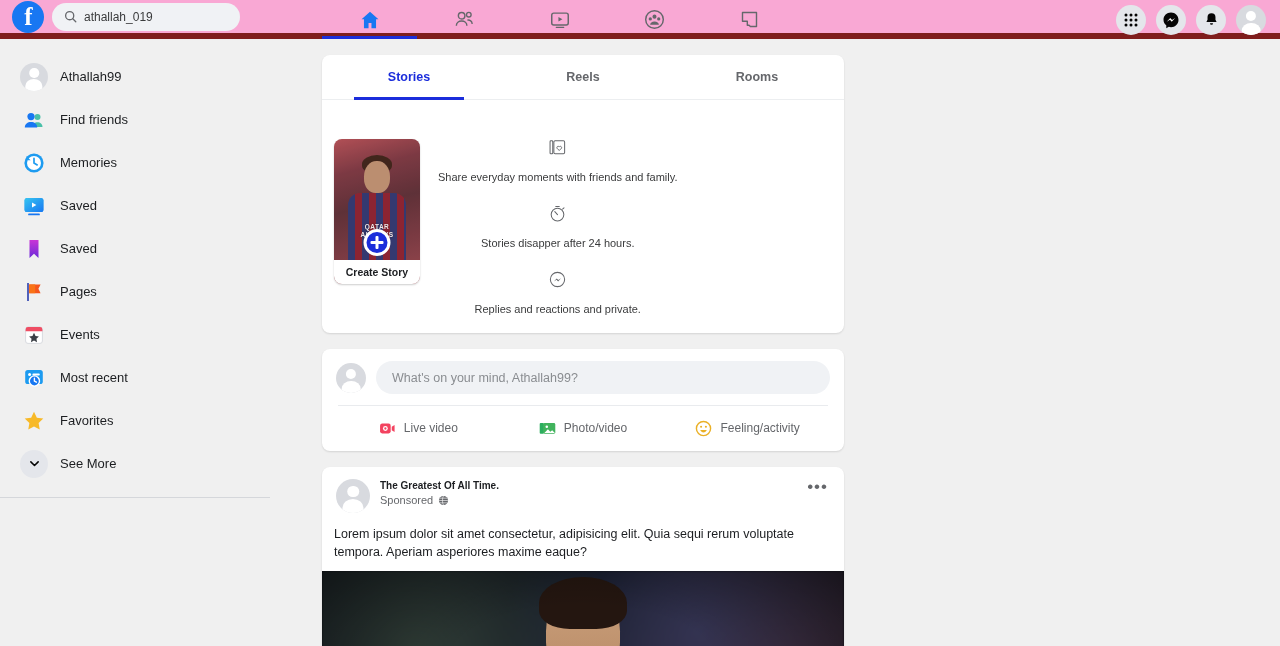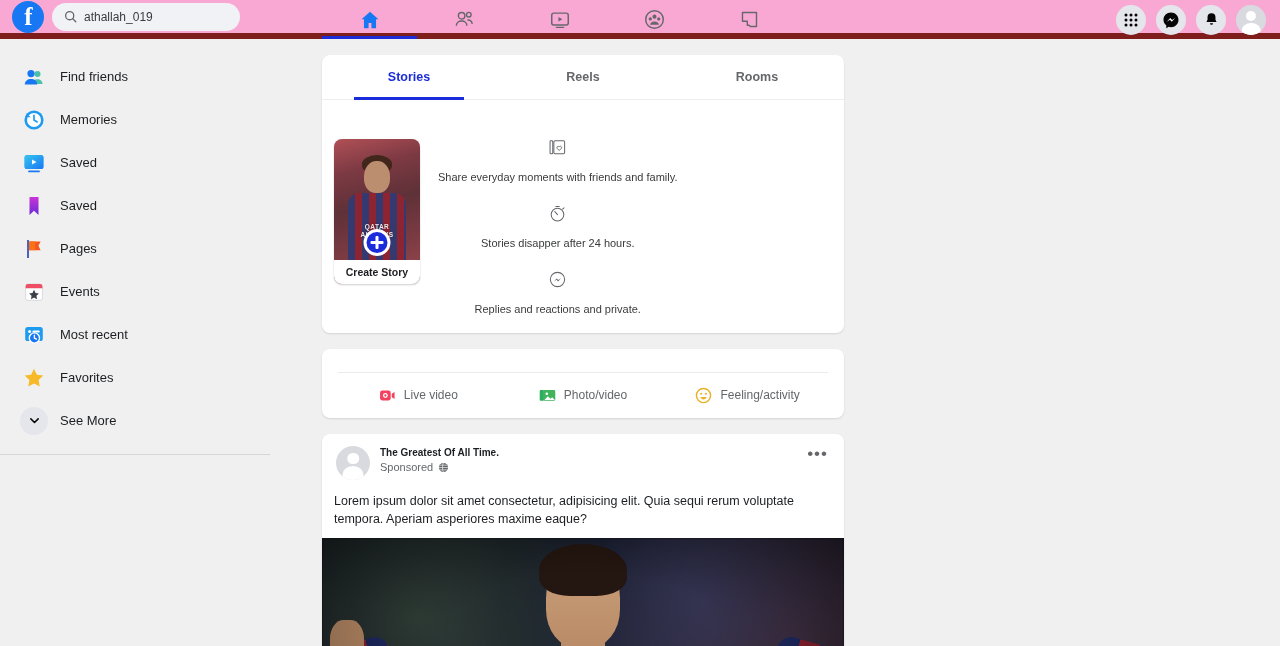--- a/index.html
+++ b/index.html
@@ -364,20 +364,24 @@
         <path d="M12 3a5.6 5.6 0 0 0-5.6 5.6v3.6L4.8 15.6h14.4l-1.6-3.4V8.6A5.6 5.6 0 0 0 12 3z" fill="#050505"></path>
         <path d="M9.8 17.2a2.2 2.2 0 0 0 4.4 0z" fill="#050505"></path>
       </svg>
     </div>
     <div class="avatar-btn av-person"></div>
   </div>
 </div>
 
 <div class="sidebar">
 
+  <div class="side-item">
+    <div class="side-icon av-person"></div>
+    <span class="side-label">Athallah99</span>
+  </div>
 
   <div class="side-item">
     <div class="side-icon">
       <svg width="24" height="24" viewBox="0 0 24 24">
         <circle cx="15.5" cy="9" r="3" fill="#49c0a8"></circle>
         <path d="M10.5 19c0-3 2.3-4.7 5-4.7s5 1.7 5 4.7z" fill="#49c0a8"></path>
         <circle cx="9" cy="8.6" r="3.6" fill="#1877f2"></circle>
         <path d="M2.8 19.4c0-3.4 2.8-5.4 6.2-5.4s6.2 2 6.2 5.4z" fill="#1877f2"></path>
       </svg>
     </div>
@@ -539,20 +543,24 @@
             <path d="M7.4 14.4 11 10.6l2 2 3.4-2.2-3.6 4-2-2z" fill="#65676b"></path>
           </svg>
           <span class="feat-text">Replies and reactions and private.</span>
         </div>
       </div>
     </div>
   </div>
 
   <div class="card">
     <div class="composer">
+      <div class="comp-top">
+        <div class="av-person" style="width:30px;height:30px;"></div>
+        <input class="comp-input" placeholder="What's on your mind, Athallah99?" style="">
+      </div>
       <div class="comp-divider"></div>
       <div class="comp-actions">
         <div class="comp-action">
           <svg width="17" height="15" viewBox="0 0 24 20">
             <rect x="1.5" y="3" width="15" height="14" rx="3" fill="#f3425f"></rect>
             <circle cx="9" cy="10" r="3.4" fill="#fff"></circle>
             <circle cx="9" cy="10" r="1.6" fill="#f3425f"></circle>
             <path d="M18 7.6l4 -2.4v9.6l-4 -2.4z" fill="#f3425f"></path>
           </svg>
           <span>Live video</span>

